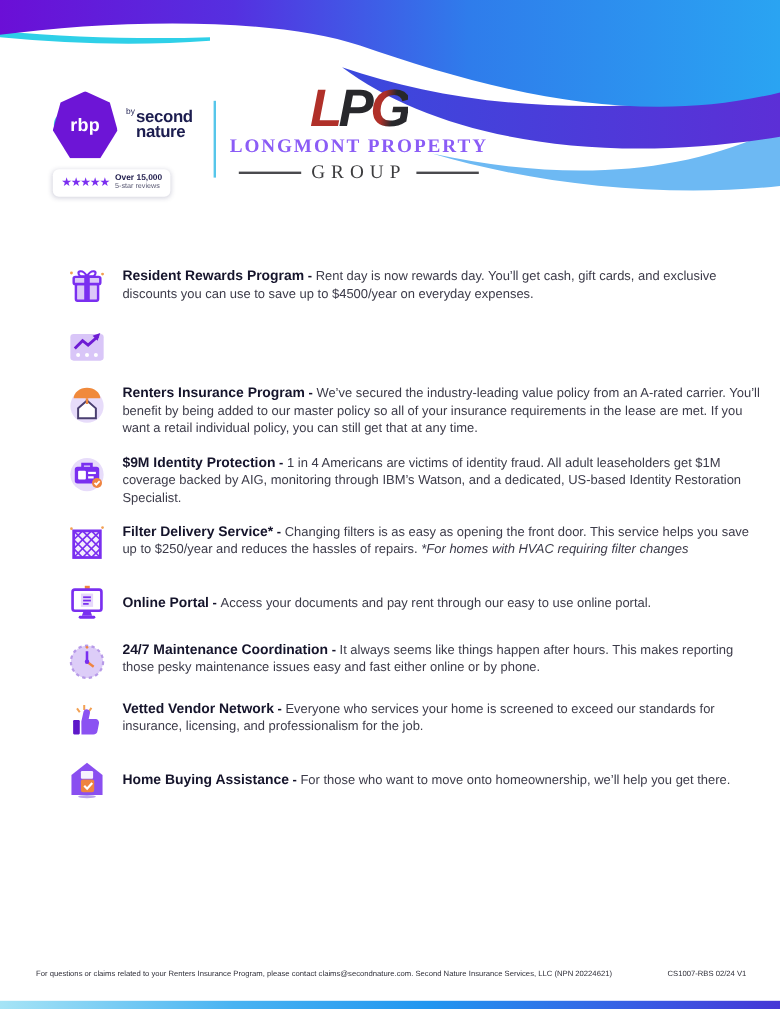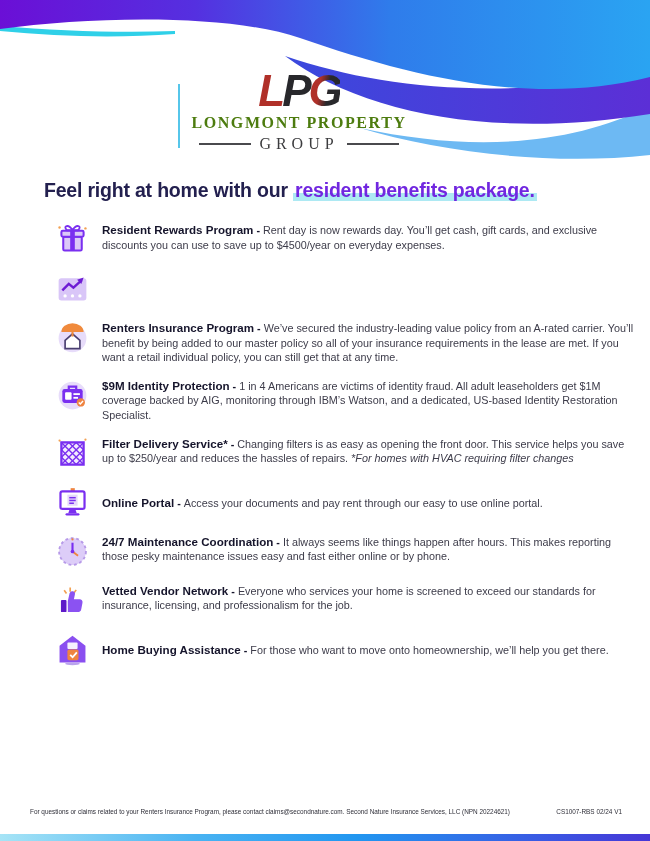--- a/index.html
+++ b/index.html
@@ -24,21 +24,21 @@
   .reviews .stars{color:#7b2ff0;font-size:10px;letter-spacing:-1px;}
   .reviews .rv-txt{line-height:1.15;}
   .reviews .rv1{font-size:7px;font-weight:700;color:#23204f;}
   .reviews .rv2{font-size:6px;color:#5a5a74;}
   .logo-divider{position:absolute;left:178px;top:84px;width:2px;height:64px;background:#56c6ea;}
   .lpg-block{position:absolute;left:188px;top:70px;width:222px;text-align:center;}
   .lpg-mono{font-size:44px;font-weight:800;font-style:italic;letter-spacing:-3px;line-height:.95;}
   .lpg-mono .l{color:#b03029;}
   .lpg-mono .p{color:#28282c;}
   .lpg-mono .g{background:linear-gradient(100deg,#b03029 35%,#28282c 60%);-webkit-background-clip:text;background-clip:text;color:transparent;}
-  .lpg-name{font-family:"Liberation Serif",serif;color:#4d7c0f;font-size:16px;font-weight:600;letter-spacing:1.6px;margin-top:2px;white-space:nowrap;}
+  .lpg-name{font-family:"Liberation Serif",serif;color:#8b5cf6;font-size:16px;font-weight:600;letter-spacing:1.6px;margin-top:2px;white-space:nowrap;}
   .lpg-group{display:flex;align-items:center;justify-content:center;gap:8px;margin-top:3px;}
   .lpg-group .rule{width:52px;height:1.5px;background:#4a4a4e;}
   .lpg-group .grp{font-family:"Liberation Serif",serif;color:#3c3c3e;font-size:16px;letter-spacing:5px;font-weight:400;}
   
   .title{position:absolute;left:44px;top:179px;width:575px;font-size:19.5px;font-weight:700;letter-spacing:-.2px;color:#23204f;}
   .title .hl{color:#7127e0;background:linear-gradient(to top,#ade9f3 38%,transparent 38%);padding:0 2px;}
   
   .benefits{position:absolute;left:54px;top:221px;width:582px;}
   .row{display:flex;gap:11px;align-items:flex-start;margin-bottom:12px;}
   .ic{flex:0 0 37px;width:37px;height:37px;}
@@ -71,34 +71,51 @@
         <stop offset="0" stop-color="#3a49dd"></stop>
           <stop offset="1" stop-color="#5c2fd6"></stop>
       </linearGradient>
     </defs>
     <path d="M360,128 C470,152 570,146 650,106 L650,155 C550,166 440,152 360,128 Z" fill="#6db9f3"></path>
     <path d="M285,56 C380,88 490,100 650,75 L650,114 C490,140 360,112 285,56 Z" fill="url(#gIndigo)"></path>
     <path d="M0,26 C60,31 120,33 175,31 L175,34 C120,38 60,37 0,31 Z" fill="#2fd0e8"></path>
     <path d="M0,0 H650 V77 C530,107 410,76 300,38 C230,14 95,16 0,29 Z" fill="url(#gMain)"></path>
   </svg>
 
+  <div class="rbp-block">
+    <div class="rbp-top">
+      <div class="rbp-hex">
+        <div class="teal"></div>
+        <div class="purple">
+            <span>rbp</span>
+          </div>
+      </div>
+      <div class="by-brand"><span class="by">by</span><span class="brand"><b>second</b><b>nature</b></span></div>
+    </div>
+    <div class="reviews">
+      <span class="stars">★★★★★</span>
+      <span class="rv-txt">
+        <span class="rv1" style="display:block">Over 15,000</span>
+        <span class="rv2" style="display:block">5-star reviews</span>
+      </span>
+    </div>
+  </div>
 
   <div class="logo-divider"></div>
 
   <div class="lpg-block">
     <div class="lpg-mono"><span class="l">L</span><span class="p">P</span><span class="g">G</span></div>
     <div class="lpg-name">LONGMONT PROPERTY</div>
     <div class="lpg-group">
       <span class="rule"></span>
       <span class="grp">GROUP</span>
       <span class="rule"></span>
     </div>
   </div>
 
-  <div class="title"><span>Feel right at home with our </span><span class="hl">resident benefits package.</span></div>
 
   <div class="benefits">
 
     <div class="row">
       <span class="ic">
         <svg viewBox="0 0 40 40">
             <circle cx="6" cy="7" r="1.3" fill="#f2a052"></circle>
             <circle cx="34" cy="8" r="1.3" fill="#f2a052"></circle>
             <circle cx="9" cy="12" r="1" fill="#e86aa0"></circle>
             <rect x="10" y="17" width="20" height="15" rx="1.5" fill="#dcc9f8" stroke="#7a2ff0" stroke-width="2.2"></rect>

